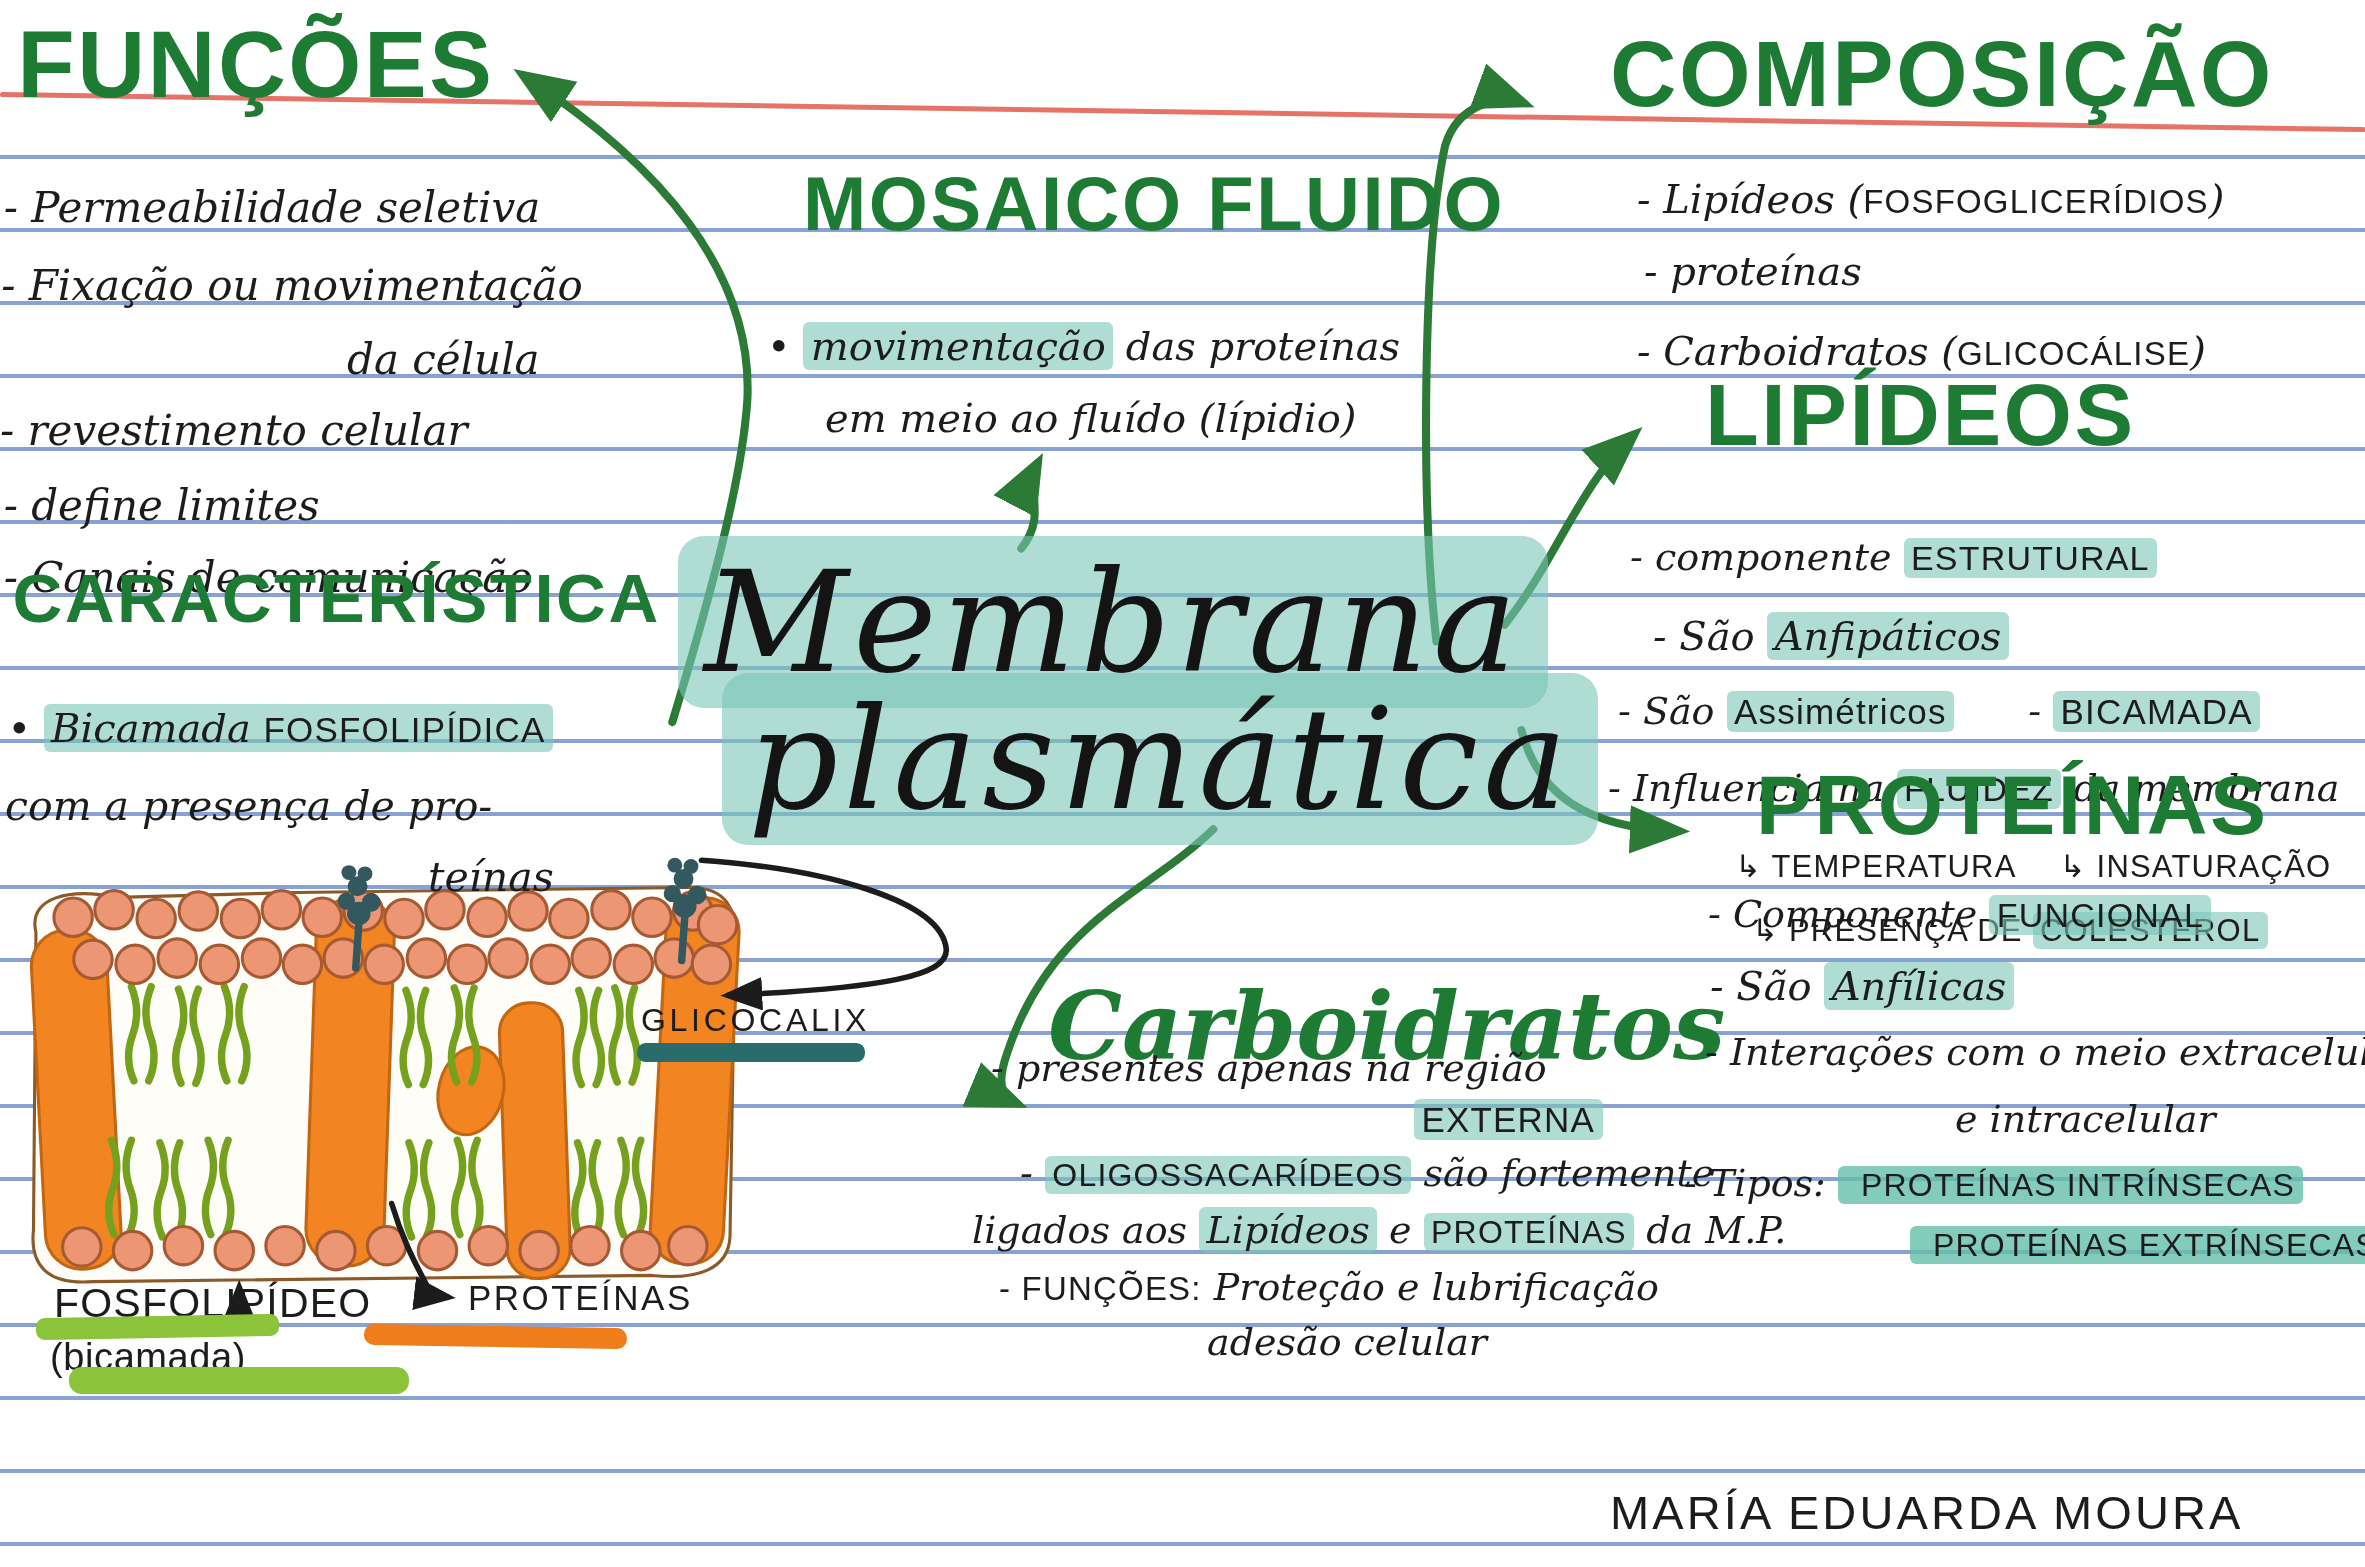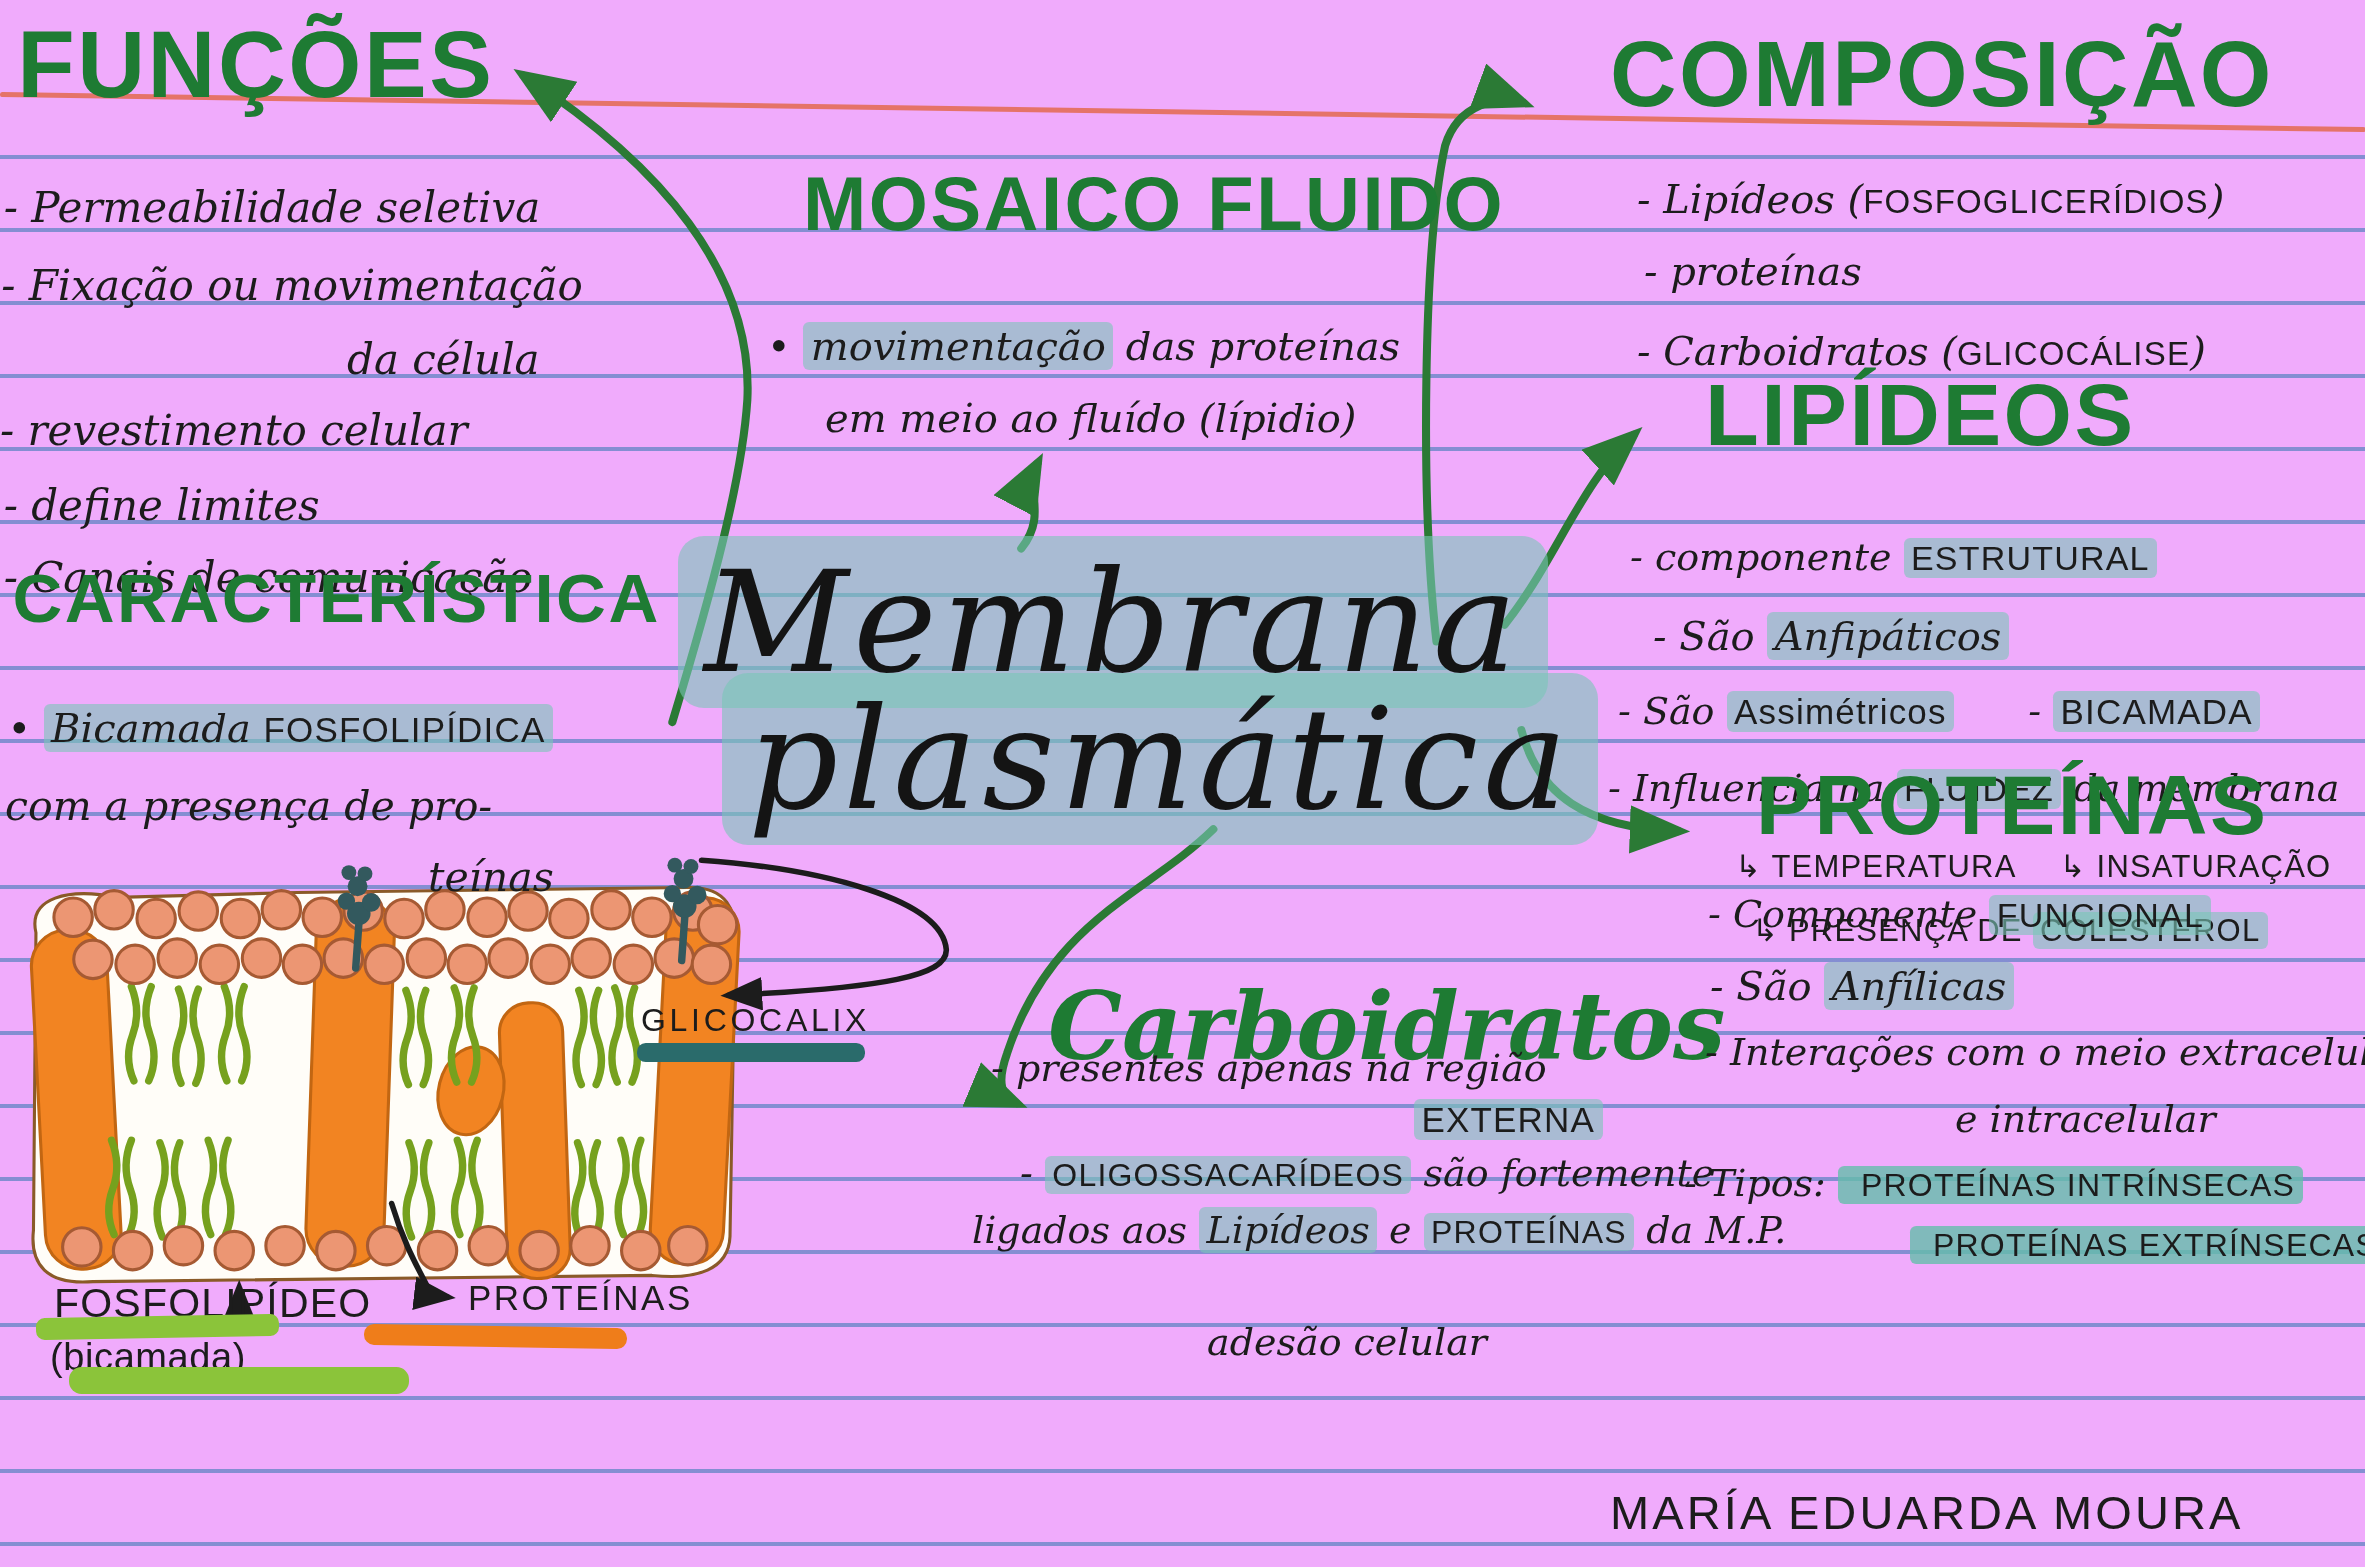--- a/index.html
+++ b/index.html
@@ -1,18 +1,18 @@
 <!DOCTYPE html>
 <html style="font-size:10px"><head>
 <meta charset="utf-8">
 <style>
   html,body{margin:0;padding:0;background:#e8e8e4;}
   #canvas{
     position:relative;width:2366px;height:1568px;overflow:hidden;
-    background:#f0abfc;
+    background:#ffffff;
     font-family:"Liberation Sans",sans-serif;color:#1c1c1c;
   }
   
   #rules{
     position:absolute;left:0;top:86px;width:100%;height:1482px;
     background:repeating-linear-gradient(180deg,
       transparent 0,transparent 69px,
       rgba(96,132,196,.75) 69px,rgba(96,132,196,.75) 73px);
     pointer-events:none;
   }
@@ -220,20 +220,23 @@
   <div class="t cursive" style="left:991px;top:1046px;font-size:38px;">- presentes apenas na região</div>
   <div class="t caps" style="left:1414px;top:1100px;font-size:35px;">
     <span class="hl">EXTERNA</span>
   </div>
   <div class="t cursive" style="left:1020px;top:1151px;font-size:38px;">
     <span>- </span><span class="caps hl" style="font-size:32px;">OLIGOSSACARÍDEOS</span><span> são fortemente</span>
   </div>
   <div class="t cursive" style="left:972px;top:1208px;font-size:38px;">
     <span>ligados aos </span><span class="hl">Lipídeos</span><span> e </span><span class="caps hl" style="font-size:32px;">PROTEÍNAS</span><span> da M.P.</span>
   </div>
+  <div class="t cursive" style="left:999px;top:1265px;font-size:38px;">
+    <span class="caps" style="font-size:33px;">- FUNÇÕES:</span><span> Proteção e lubrificação</span>
+  </div>
   <div class="t cursive" style="left:1207px;top:1320px;font-size:38px;">adesão celular</div>
 
   <div class="t gtitle" style="left:1756px;top:757px;font-size:84px;">PROTEÍNAS</div>
   <div class="t cursive" style="left:1708px;top:892px;font-size:38px;">
     <span>- Componente </span><span class="caps hl" style="font-size:34px;">FUNCIONAL</span>
   </div>
   <div class="t cursive" style="left:1710px;top:963px;font-size:40px;">
     <span>- São </span><span class="hl">Anfílicas</span>
   </div>
   <div class="t cursive" style="left:1705px;top:1030px;font-size:38px;">- Interações com o meio extracelular</div>

